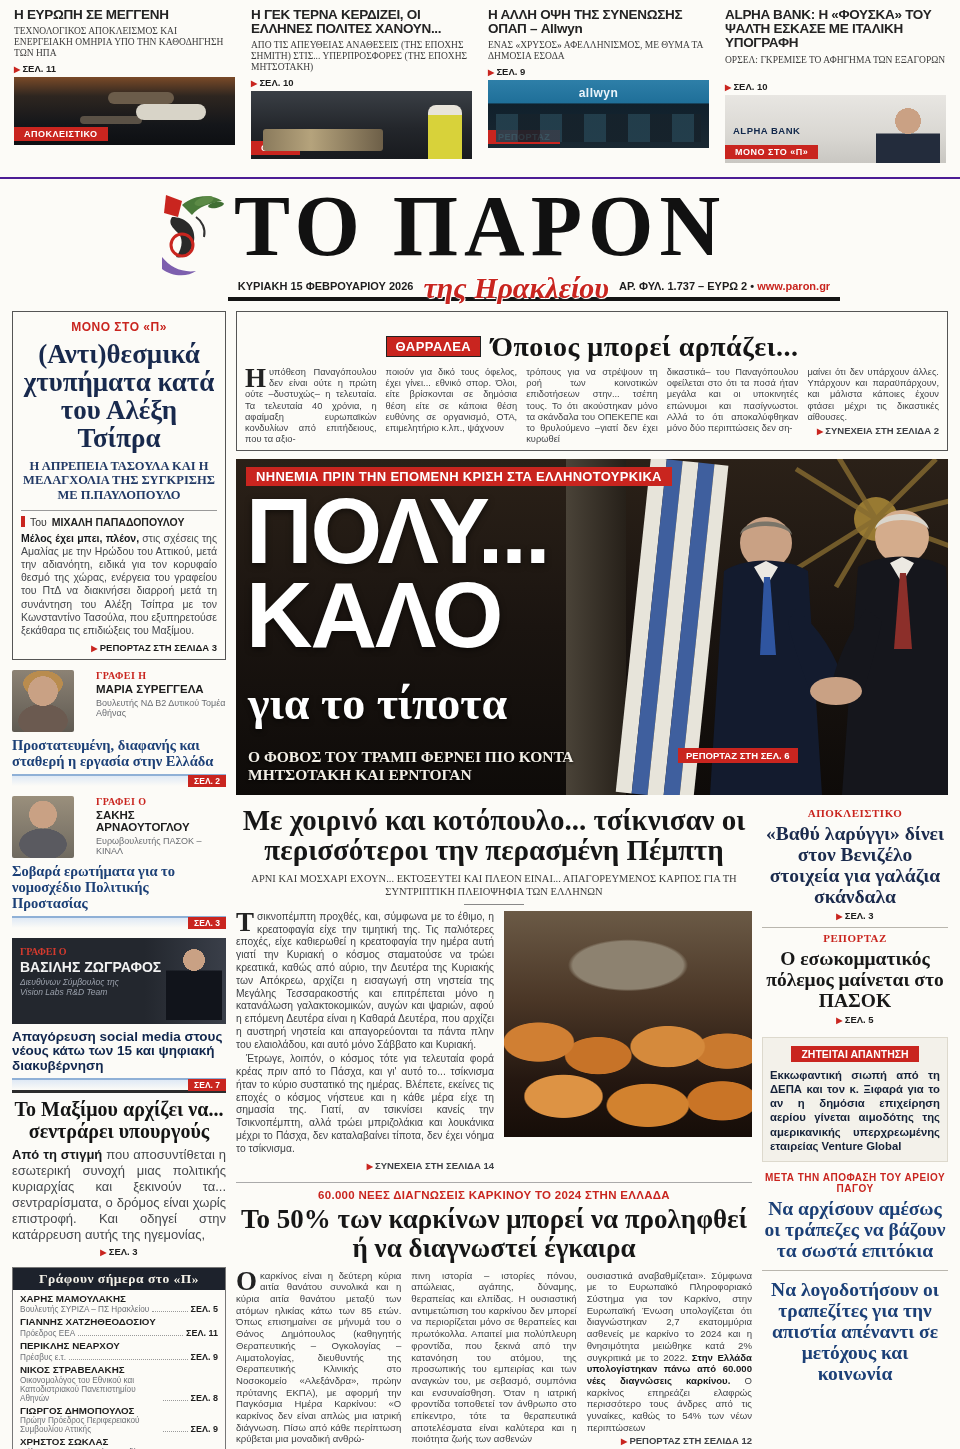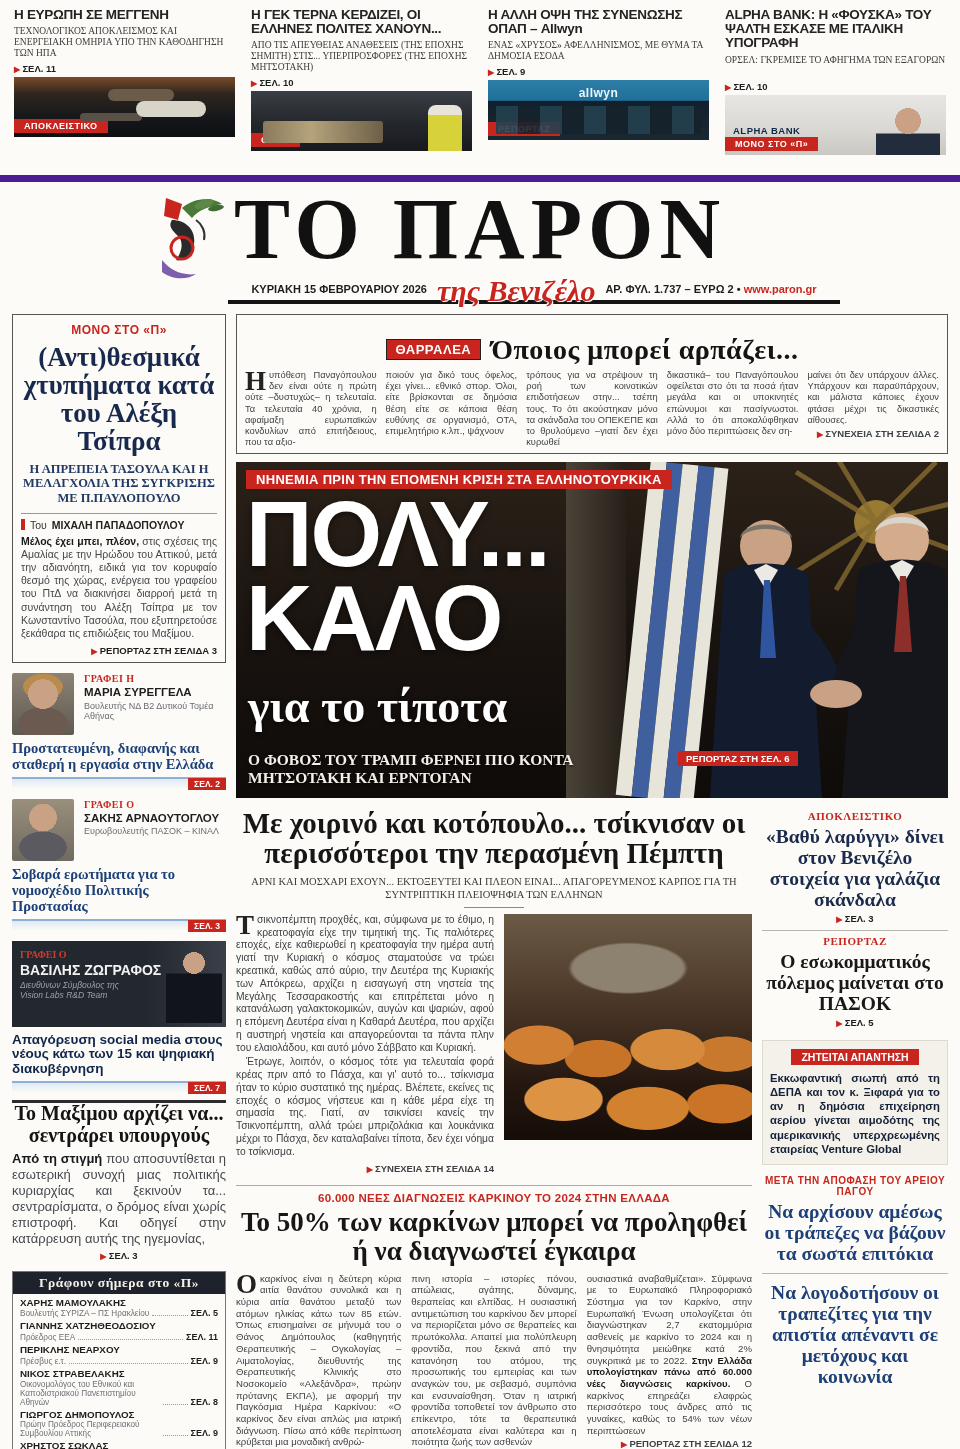--- a/index.html
+++ b/index.html
@@ -1,27 +1,27 @@
 <!DOCTYPE html>
 <html lang="el"><head>
 <meta charset="utf-8">
 <style>
   *{margin:0;padding:0;box-sizing:border-box}
   html,body{width:960px}
   body{height:1449px;background:#fcfbf7;color:#1d1d1d;font-family:"Liberation Sans",sans-serif;overflow:hidden;position:relative}
   .serif{font-family:"Liberation Serif",serif}
 
   
-  .top-strip{display:flex;gap:16px;padding:8px 14px 20px 14px;border-bottom:7px solid #4c1d95}
+  .top-strip{display:flex;gap:16px;padding:8px 14px 14px 14px;border-bottom:2px solid #4c1d95}
   .brief{flex:1;display:flex;flex-direction:column}
   .brief-title{font-weight:bold;font-size:13.5px;line-height:1.05;letter-spacing:-.3px;color:#232323;margin-bottom:4px}
   .brief-sub{font-family:"Liberation Serif",serif;font-size:9.5px;line-height:1.15;color:#3c3c3c;min-height:22px}
   .plink{font-size:9.5px;font-weight:bold;color:#1e1e1e;margin:4px 0 3px 0}
   .plink::before{content:"▶ ";color:#c9251f;font-size:8px}
-  .brief-photo{position:relative;height:60px;background:#444;overflow:hidden}
+  .brief-photo{position:relative;height:68px;background:#444;overflow:hidden}
   .brief-tag{position:absolute;left:0;bottom:4px;background:#c9251f;color:#fff;font-size:9px;font-weight:bold;padding:2px 10px;letter-spacing:.5px}
   .ph0{background:linear-gradient(180deg,#7a4a28 0%,#2e2620 28%,#14161a 70%,#0d0f12 100%)}
   .ph0::after{content:"";position:absolute;left:55%;top:40%;width:70px;height:16px;border-radius:8px;background:#d8d4c8;box-shadow:-60px 8px 0 -4px #5a5146,-30px -14px 0 -2px #6b5c4a}
   .ph1{background:linear-gradient(180deg,#3a3f45 0%,#23262b 55%,#181a1e 100%)}
   .ph1::before{content:"";position:absolute;right:10px;top:14px;width:34px;height:58px;border-radius:8px 8px 0 0;background:linear-gradient(180deg,#e8e4da 0 18%,#d8d23a 18% 100%)}
   .ph1::after{content:"";position:absolute;left:12px;bottom:8px;width:120px;height:22px;background:linear-gradient(90deg,#8a7a5c,#b5a37c 40%,#6d5f48);border-radius:3px}
   .ph2{background:linear-gradient(180deg,#2e7fa8 0%,#1f6f99 34%,#10202c 35%,#1a2832 100%)}
   .ph2 .photo-text{position:absolute;top:6px;left:50%;transform:translateX(-50%);color:#eaf4fa;font-weight:bold;font-size:12px;letter-spacing:.5px}
   .ph2::after{content:"";position:absolute;left:8px;bottom:6px;right:8px;height:28px;background:repeating-linear-gradient(90deg,#24404e 0 22px,#16222b 22px 44px);opacity:.9}
   .ph3{background:linear-gradient(180deg,#e8e6e2 0%,#d9d7d2 60%,#c9c7c2 100%)}
@@ -51,21 +51,21 @@
   .lead-sub{font-family:"Liberation Serif",serif;font-weight:bold;font-size:12.5px;line-height:1.15;color:#223a66;margin-bottom:8px}
   .byline{display:flex;align-items:center;gap:5px;border-top:1px solid #999;padding-top:5px;margin-bottom:4px;text-align:right}
   .byline .bar{width:4px;height:11px;background:#c9251f}
   .byline .of{font-size:10.5px;color:#333}
   .byline .nm{font-size:10.5px;font-weight:bold;color:#222}
   .lead-body{font-size:10.5px;line-height:1.25;text-align:justify;color:#44474c}
   .lead-body b{color:#16181c}
   .more-link{text-align:right;font-size:9.5px;font-weight:bold;margin-top:5px}
   .more-link::before{content:"▶ ";color:#c9251f;font-size:8px}
 
-  .colnst{display:flex;gap:10px;margin-top:10px}
+  .colnst{display:flex;gap:22px;margin-top:10px}
   .av{width:62px;height:62px;flex:none;border-radius:2px;background:
       radial-gradient(circle 14px at 50% 30%,#c9a184 98%,transparent),
       radial-gradient(ellipse 24px 16px at 50% 78%,#5a5a60 98%,transparent),
       linear-gradient(180deg,#9a8f7c,#6f6a60)}
   .av.f{background:
       radial-gradient(circle 15px at 50% 34%,#c9a184 98%,transparent),
       radial-gradient(ellipse 20px 13px at 50% 22%,#b98c4e 98%,transparent),
       radial-gradient(ellipse 25px 17px at 50% 82%,#6b5a50 98%,transparent),
       linear-gradient(180deg,#8c8274,#5f5a52)}
   .colnst-meta .k{color:#c9251f;font-weight:bold;font-size:10px;font-family:"Liberation Serif",serif;letter-spacing:.5px}
@@ -77,21 +77,21 @@
   .sel-badge{position:absolute;right:0;top:-1px;background:#c9251f;color:#fff;font-size:8.5px;font-weight:bold;padding:1px 6px}
 
   .zog{background:linear-gradient(90deg,#23272e 62%,#3a3f49);position:relative;padding:8px 8px 6px 8px;margin-top:10px;min-height:86px}
   .zog::after{content:"";position:absolute;right:4px;top:8px;width:56px;height:74px;background:
      radial-gradient(circle 11px at 50% 14px,#c9a184 98%,transparent),
      linear-gradient(180deg,transparent 24px,#11141b 25px)}
   .zog .k{color:#d33a2e;font-weight:bold;font-size:10px;font-family:"Liberation Serif",serif}
   .zog .n{color:#f2f2f2;font-weight:bold;font-size:14px;margin:2px 0}
   .zog .r{color:#9aa0ab;font-size:8.5px;font-style:italic;width:120px;line-height:1.2}
 
-  .maximou{margin-top:7px;text-align:center;border-top:3px solid #2c2c2c;padding-top:0}
+  .maximou{margin-top:0;text-align:center;border-top:3px solid #2c2c2c;padding-top:6px}
   .maximou-h{font-family:"Liberation Serif",serif;font-weight:bold;font-size:20px;line-height:1.08;color:#141414}
   .maximou-b{font-size:13px;line-height:1.22;text-align:justify;color:#45484d;margin-top:5px}
   .maximou-b b{color:#17191c}
   .maximou .plink{text-align:center;margin-top:3px}
 
   .contrib{border:1px solid #777;margin-top:10px}
   .contrib-h{background:#1d222c;color:#f4f1e8;font-family:"Liberation Serif",serif;font-weight:bold;font-size:13.5px;text-align:center;padding:3px 0;letter-spacing:.5px}
   .contrib-list{padding:4px 7px 5px 7px}
   .c-item{margin-bottom:3px}
   .c-item .cn{font-weight:bold;font-size:9.8px;line-height:1.1}
@@ -227,21 +227,21 @@
     <ellipse cx="64" cy="18" rx="8" ry="3" fill="#3f6e33" transform="rotate(-10 64 18)"></ellipse>
     <path d="M14 8 L30 14 L26 30 L12 26 Z" fill="#c9251f"></path>
     <path d="M20 30 C34 30 44 40 42 54 C40 66 30 72 24 70 C30 62 32 52 26 46 C20 40 16 36 20 30 Z" fill="#2a2a2a"></path>
     <circle cx="30" cy="58" r="11" fill="none" stroke="#c9251f" stroke-width="3"></circle>
     <path d="M10 70 C18 80 30 86 44 84 C36 90 20 90 10 82 Z" fill="#7d5fae"></path>
     <path d="M44 30 C50 34 54 42 52 50" fill="none" stroke="#333" stroke-width="2"></path>
   </svg>
   <div class="mast-title serif">ΤΟ ΠΑΡΟΝ</div>
   <div class="mast-sub">
     <span class="mast-date">ΚΥΡΙΑΚΗ 15 ΦΕΒΡΟΥΑΡΙΟΥ 2026</span>
-    <span class="mast-script">της Βενιζέλο</span>
+    <span class="mast-script">της Ηρακλείου</span>
     <span class="mast-issue"><span>ΑΡ. ΦΥΛ. 1.737  –  ΕΥΡΩ 2 •</span> <span class="site">www.paron.gr</span></span>
   </div>
 </div>
 
 <div class="grid">
 
   <div class="col-left">
 
     <div class="lead-box">
       <div class="kicker-red">ΜΟΝΟ ΣΤΟ «Π»</div>

